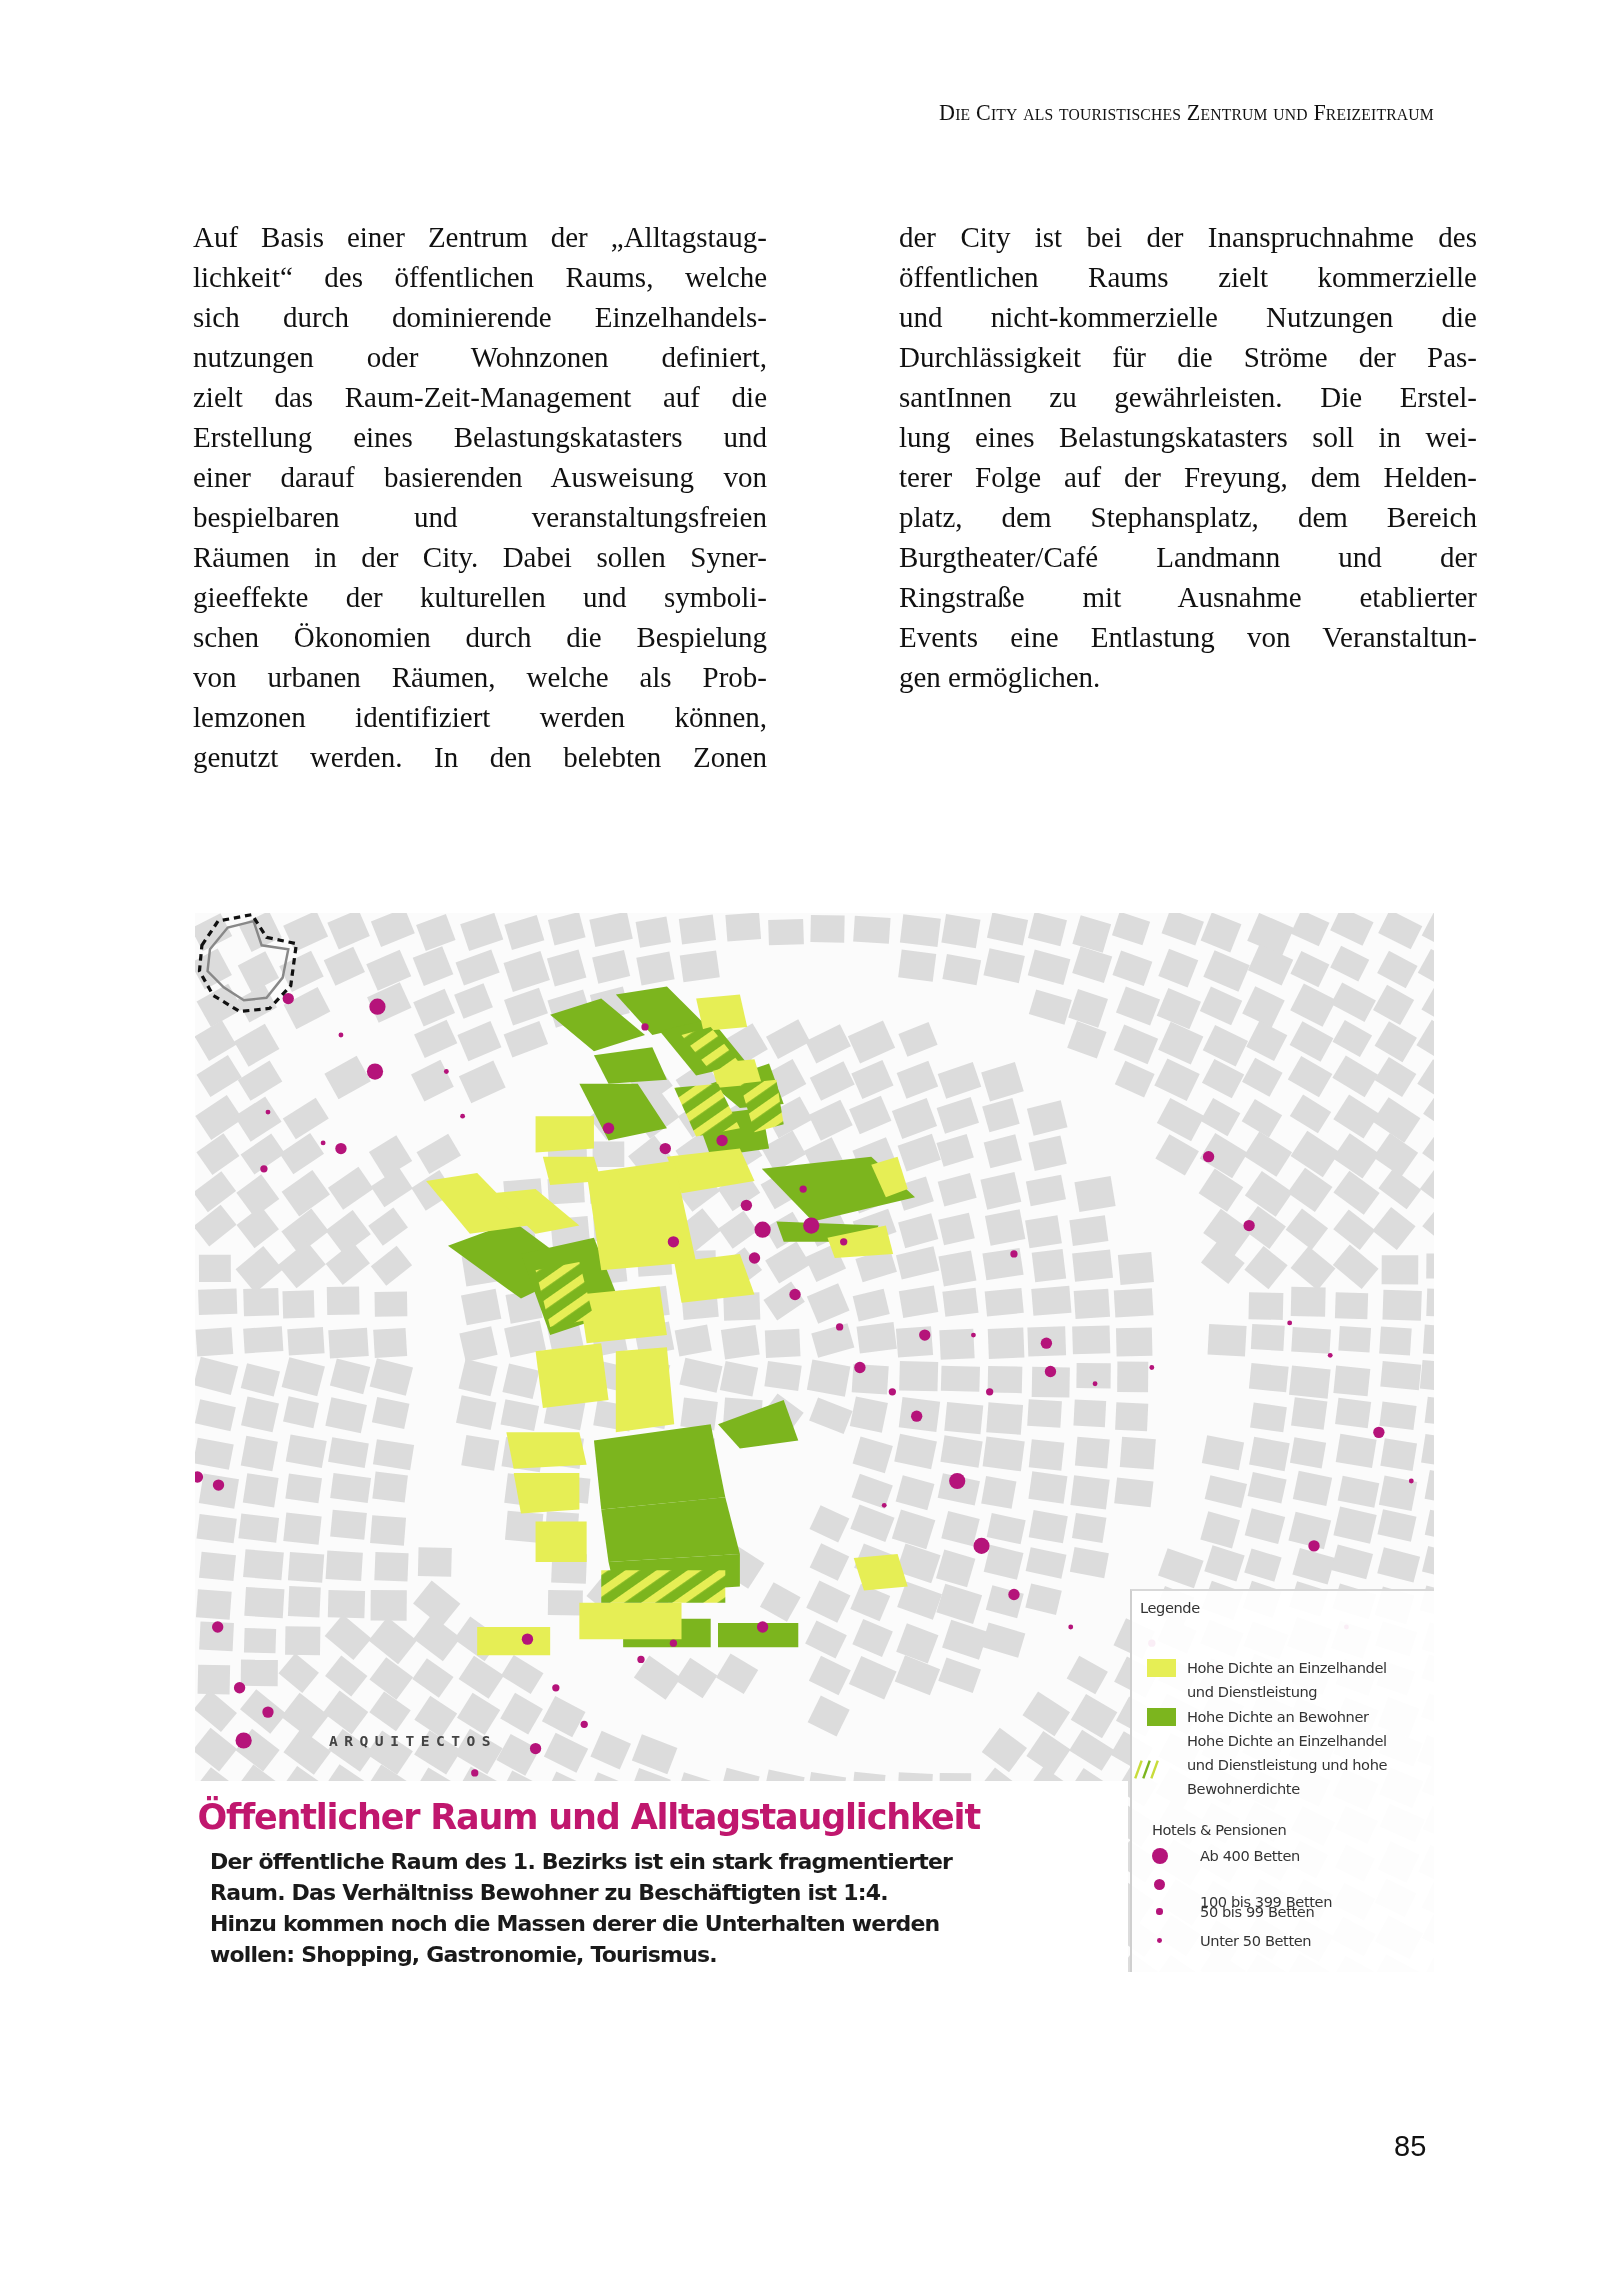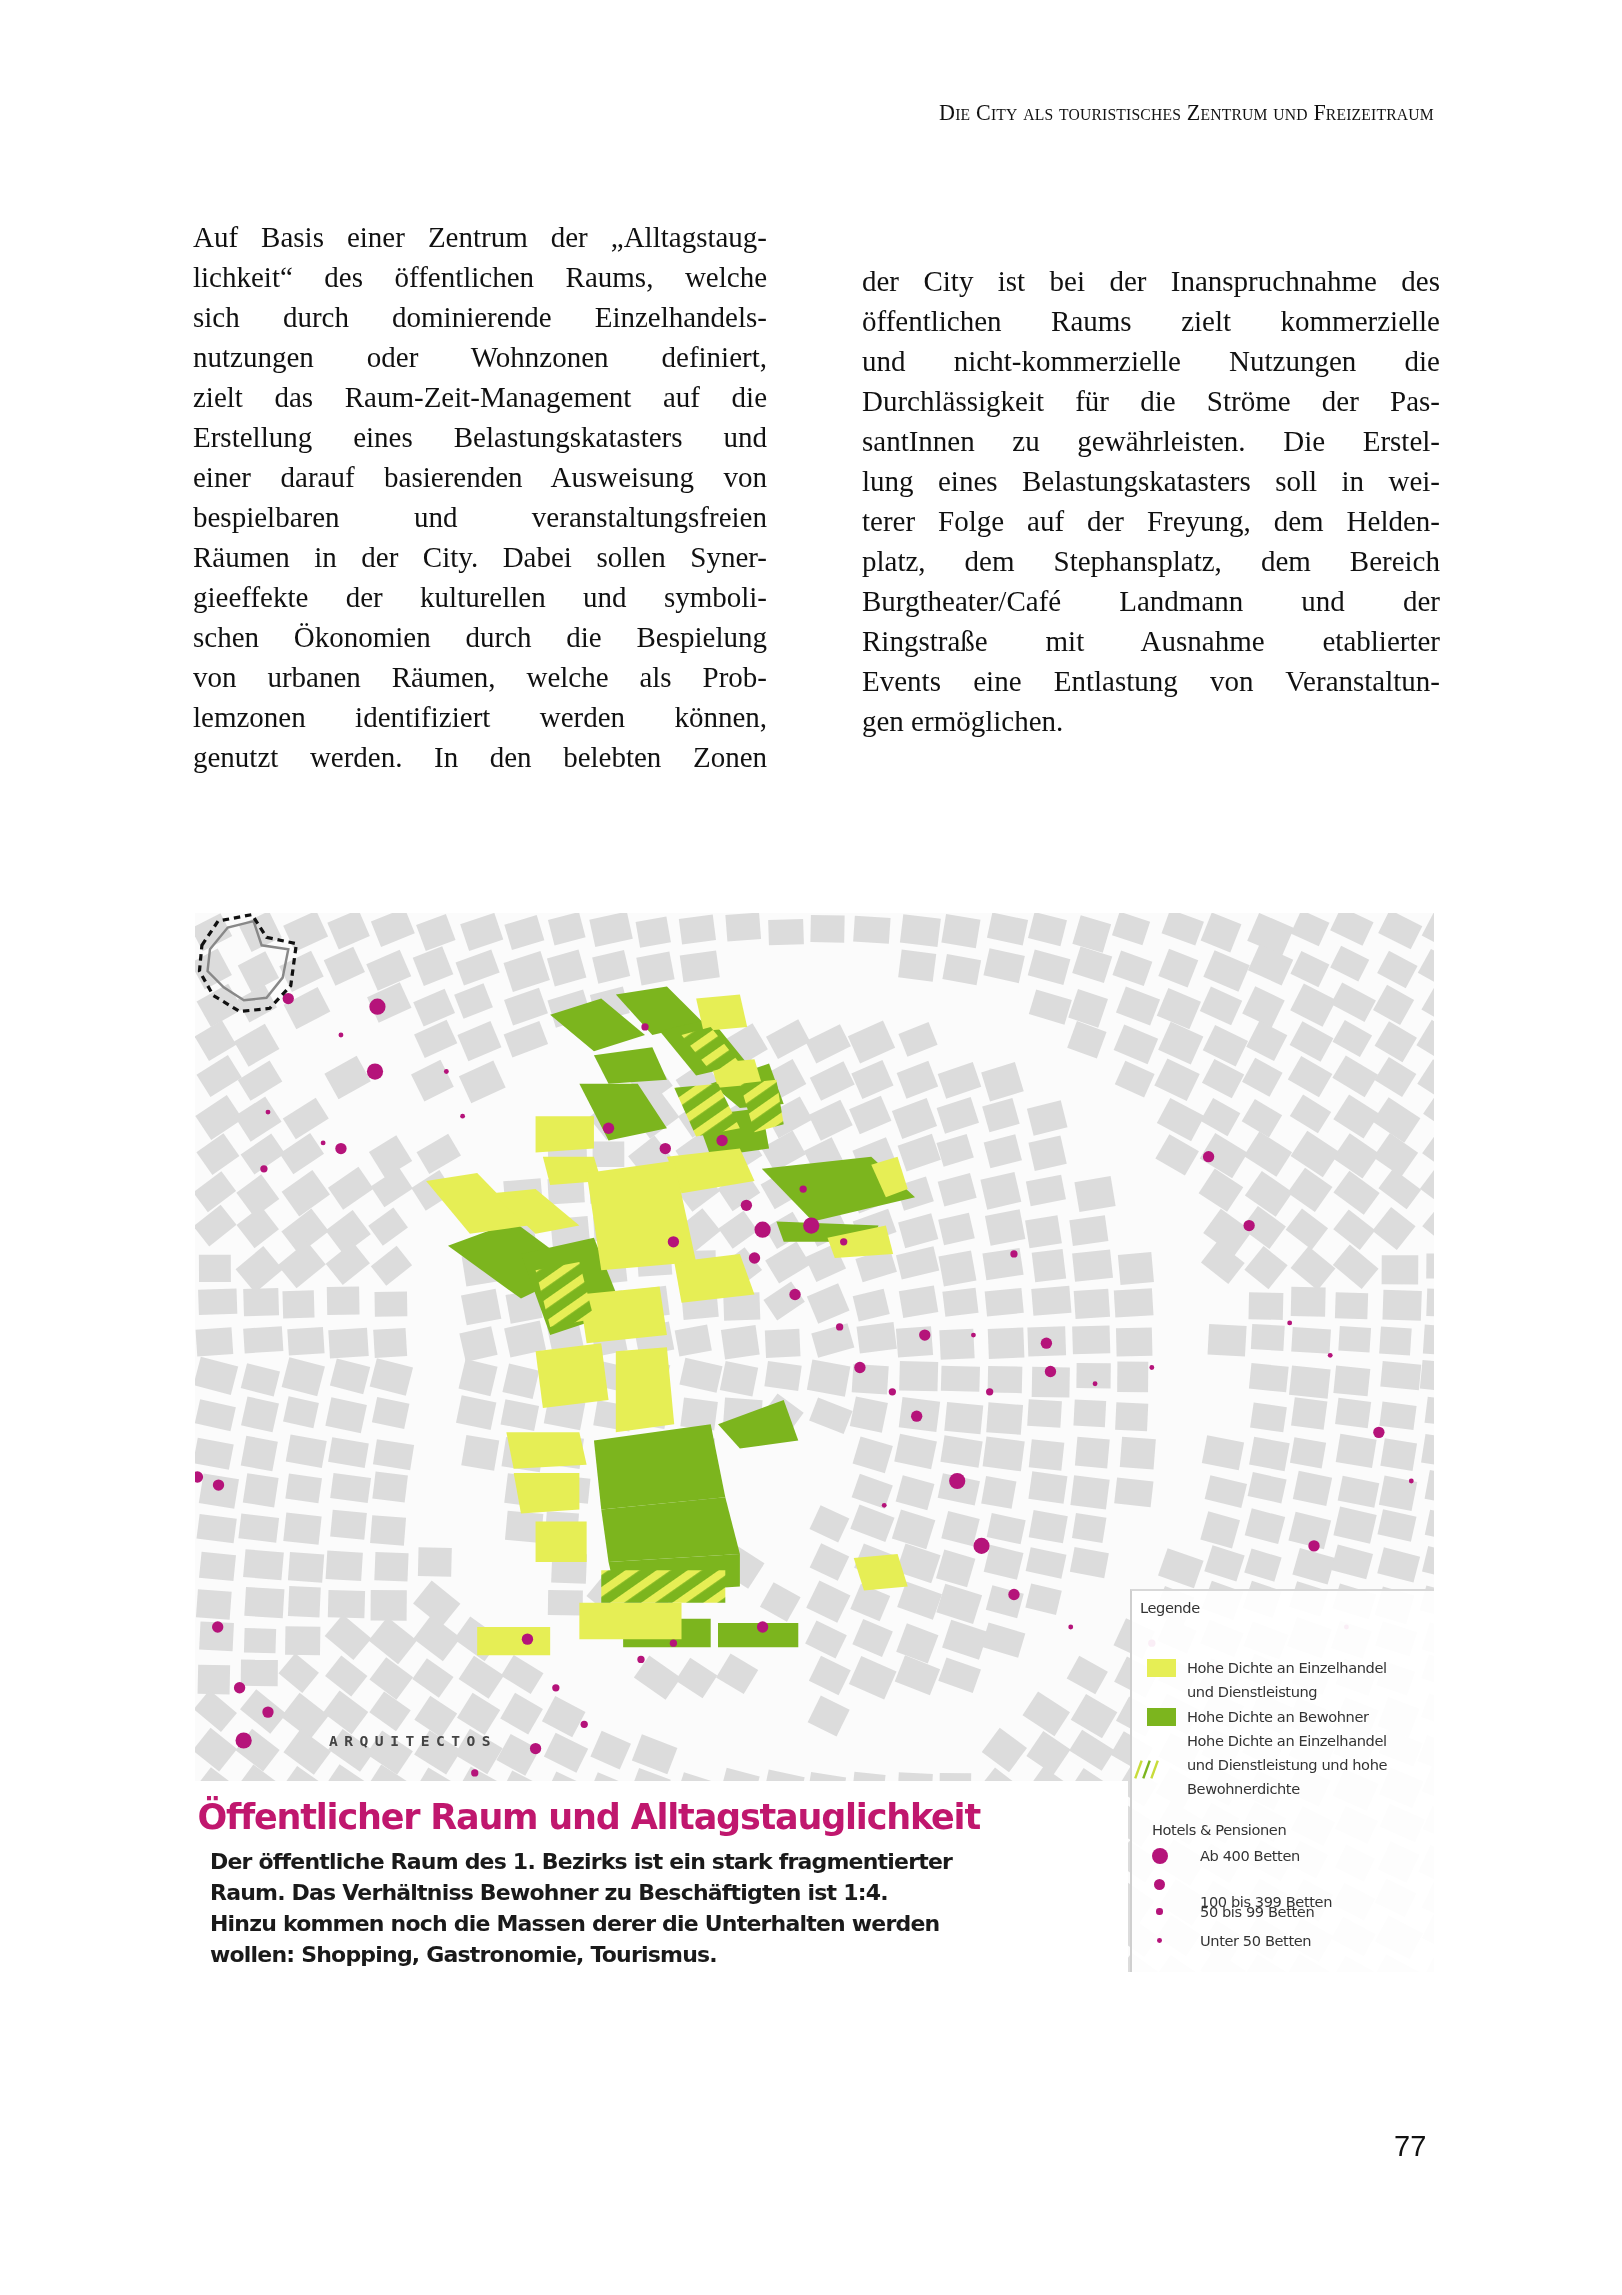--- a/index.html
+++ b/index.html
@@ -13,21 +13,21 @@
     transform: scaleX(0.92); transform-origin: right center;
     white-space: nowrap;
   }
 
   .col {
     position: absolute; top: 217px;
     font-family: "Liberation Serif", "DejaVu Serif", serif;
     font-size: 29px; line-height: 40px; color: #111;
   }
   .col-left { left: 193px; width: 574px; }
-  .col-right { left: 862px; width: 578px; margin-top: 44px; }
+  .col-right { left: 899px; width: 578px; }
   .line { display: block; text-align: justify; text-align-last: justify; white-space: nowrap; height: 40px; }
   .line.last { text-align-last: left; }
 
   
   .map-figure {
     position: absolute; left: 195px; top: 913px; width: 1239px; height: 1059px;
     background: #fbfbfb; overflow: hidden;
   }
   .map-figure svg { position: absolute; left: 0; top: 0; }
 
@@ -997,14 +997,14 @@
     <div class="legend-row" style="top:299px;left:68px;">100 bis 399 Betten</div>
 
     <div class="dot" style="left:24px;top:317px;width:6.5px;height:6.5px;"></div>
     <div class="legend-row" style="top:309px;left:68px;">50 bis 99 Betten</div>
 
     <div class="dot" style="left:25px;top:347px;width:4.9px;height:4.9px;"></div>
     <div class="legend-row" style="top:338px;left:68px;">Unter 50 Betten</div>
   </div>
 </div>
 
-<div class="page-number">77</div>
+<div class="page-number">85</div>
 
 
 </body></html>

